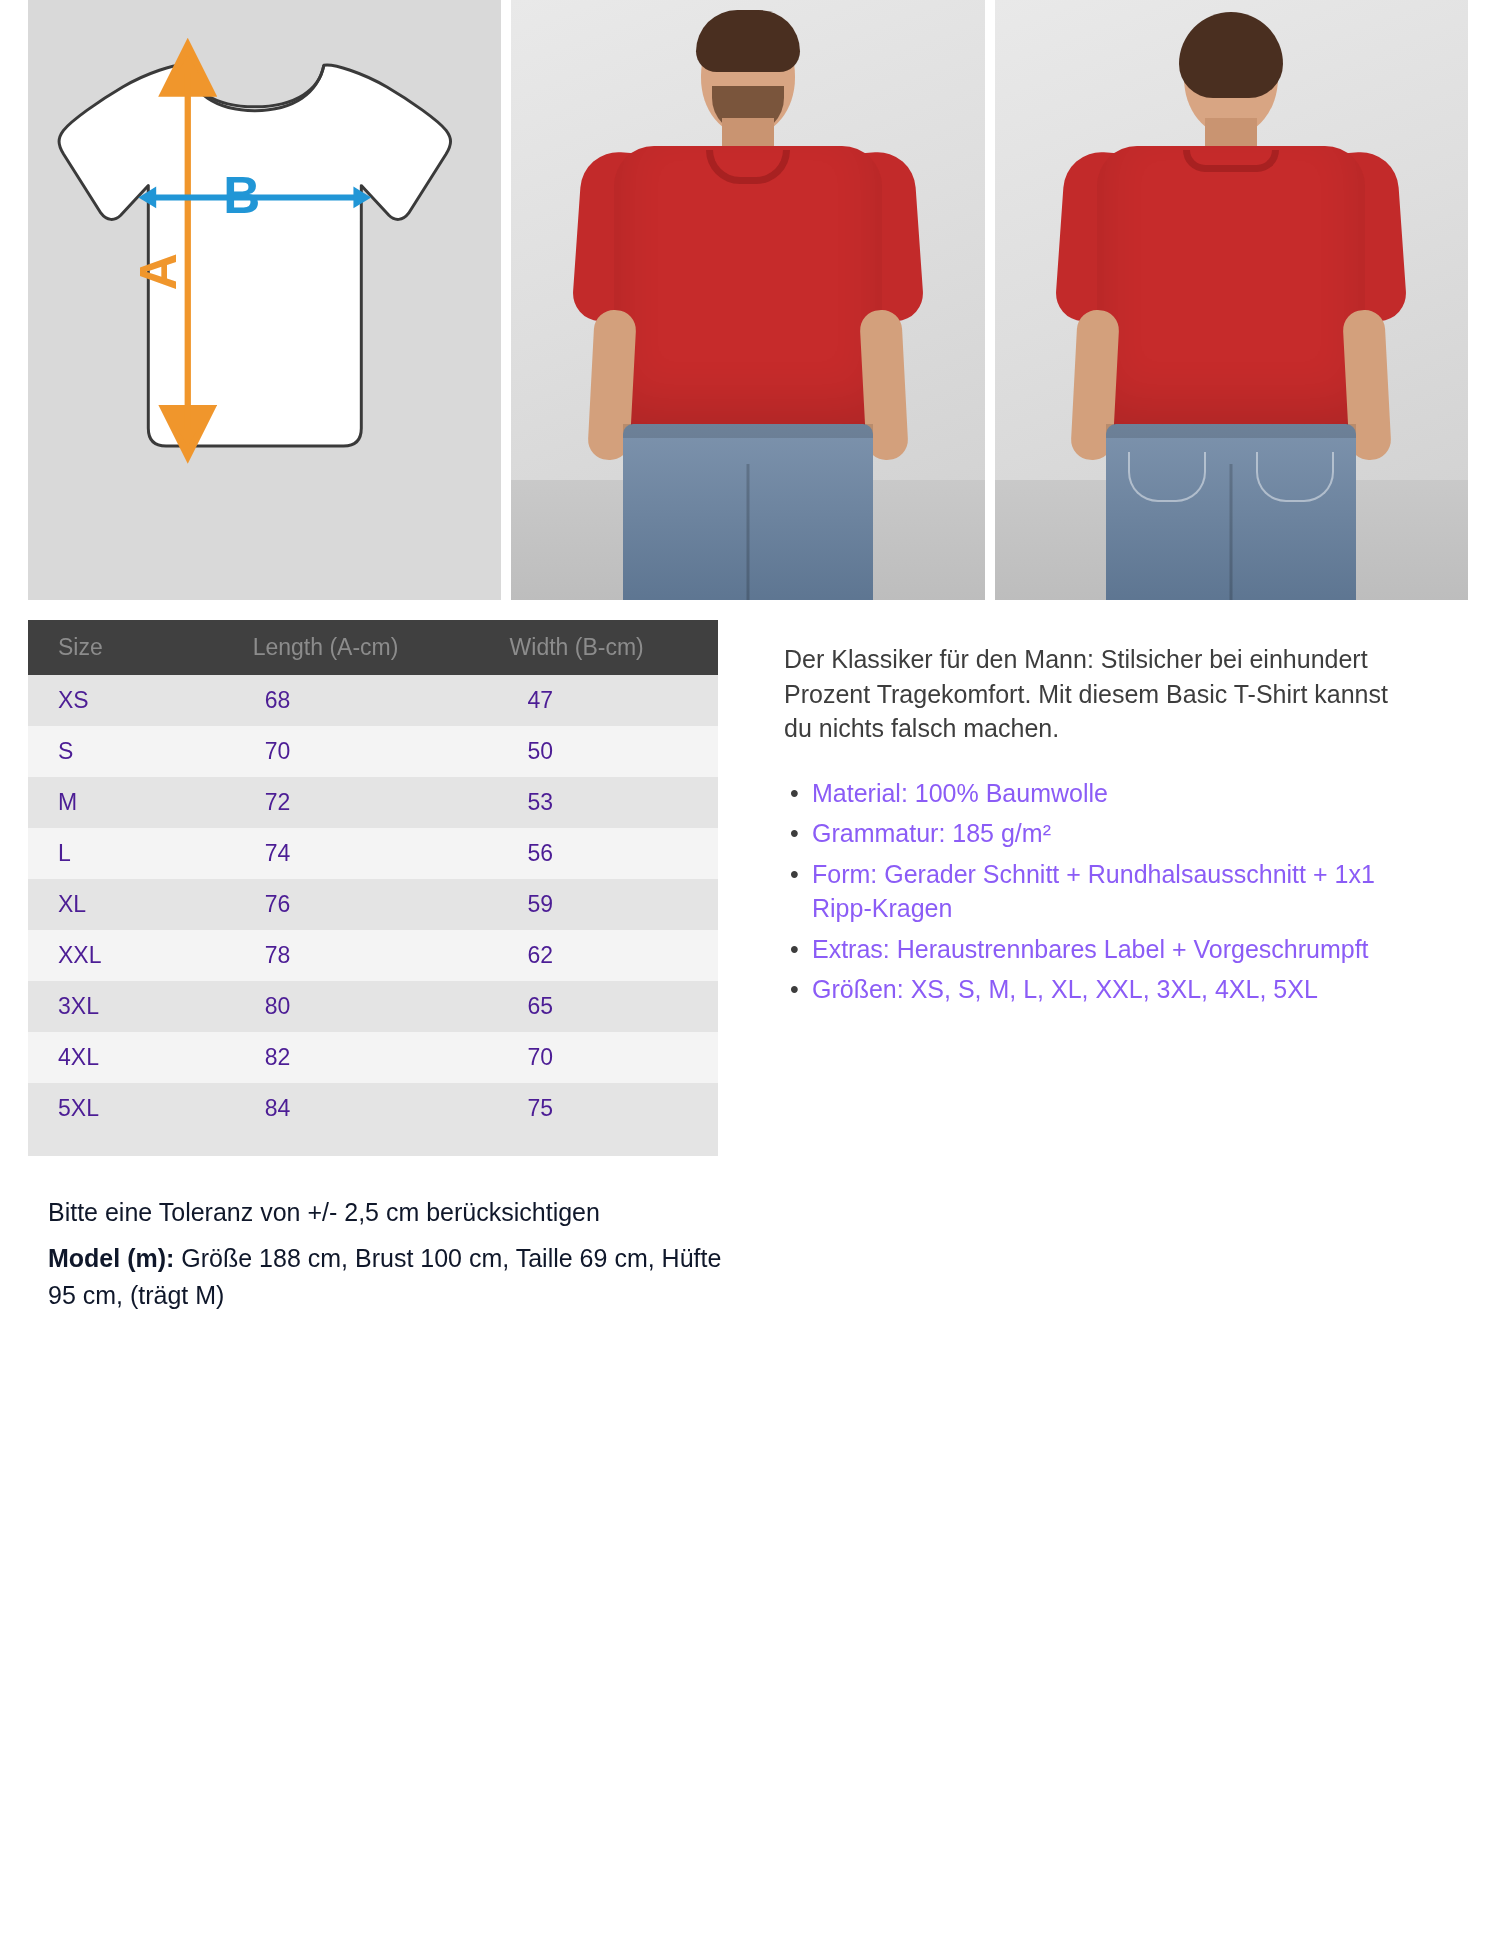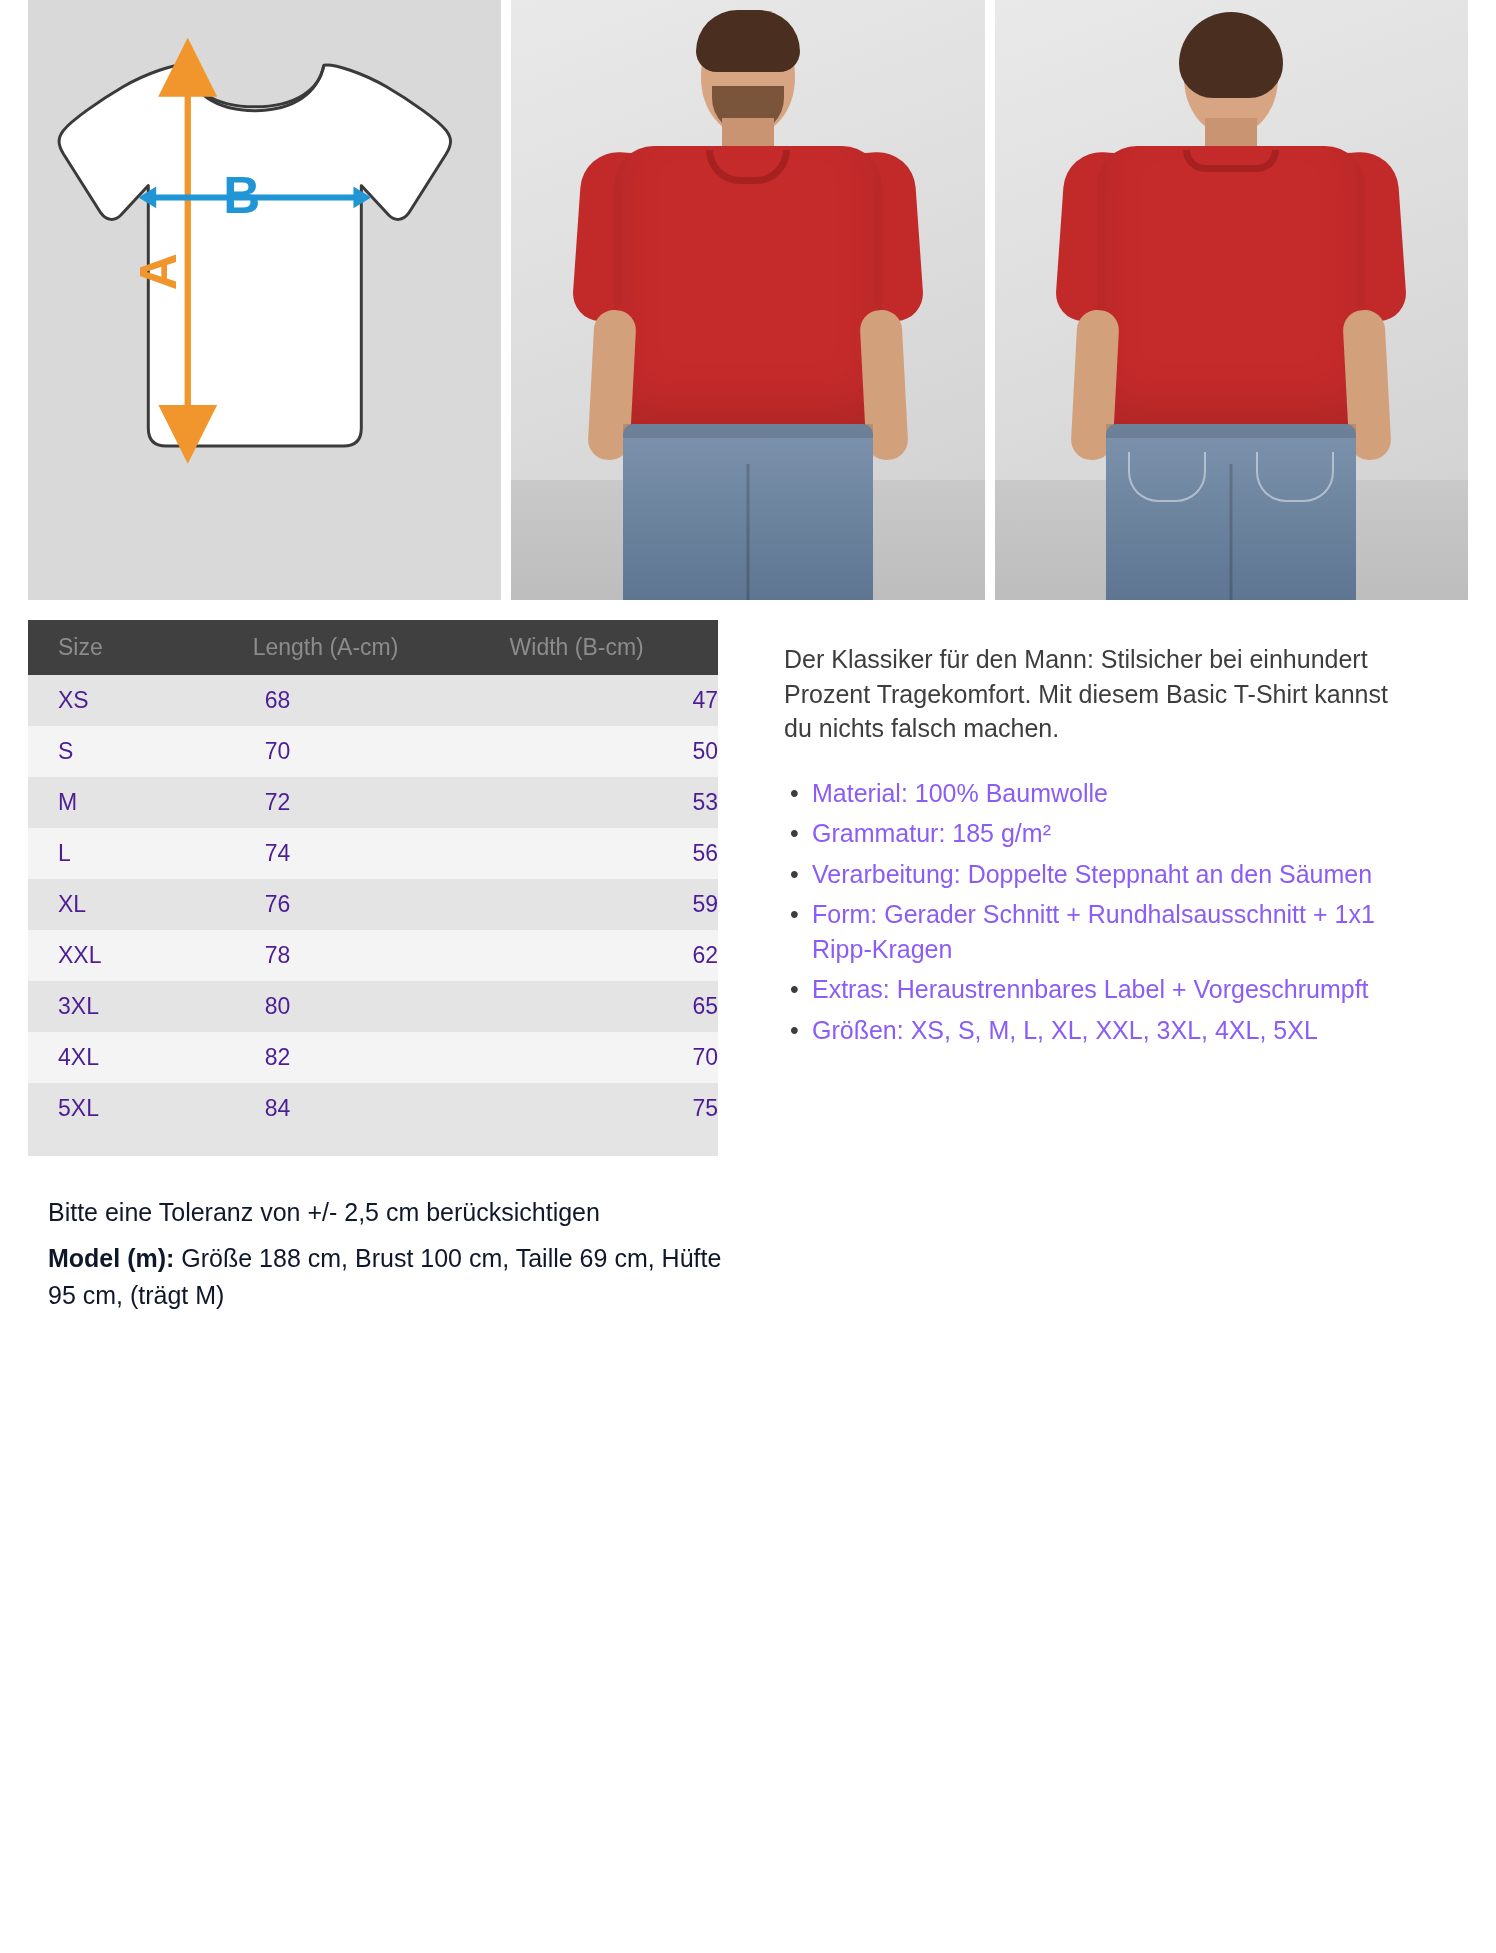--- a/index.html
+++ b/index.html
@@ -221,21 +221,21 @@
   table.size-table th.col-len  { width: 260px; }
   table.size-table th.col-wid  { width: 240px; }
   table.size-table td {
     padding: 12px 0 12px 30px;
     font-size: 23px;
     color: #4c1d95;
   }
   table.size-table tbody tr:nth-child(odd)  { background: #e4e4e4; }
   table.size-table tbody tr:nth-child(even) { background: #f4f4f4; }
   table.size-table td.len { padding-left: 42px; }
-  table.size-table td.wid { padding-left: 48px; text-align: right; }
+  table.size-table td.wid { padding-left: 48px; }
   .table-foot {
     height: 22px;
     background: #e4e4e4;
     width: 690px;
   }
 
   
   .desc {
     width: 660px;
     padding-top: 6px;
@@ -443,21 +443,20 @@
       </tbody>
     </table>
     <div class="table-foot"></div>
   </div>
 
   <div class="desc">
     <p class="intro">Der Klassiker für den Mann: Stilsicher bei einhundert Prozent Tragekomfort. Mit diesem Basic T-Shirt kannst du nichts falsch machen.</p>
     <ul>
       <li>Material: 100% Baumwolle</li>
       <li>Grammatur: 185 g/m²</li>
-      <li>Verarbeitung: Doppelte Steppnaht an den Säumen</li>
       <li>Form: Gerader Schnitt + Rundhalsausschnitt + 1x1 Ripp-Kragen</li>
       <li>Extras: Heraustrennbares Label + Vorgeschrumpft</li>
       <li>Größen: XS, S, M, L, XL, XXL, 3XL, 4XL, 5XL</li>
     </ul>
   </div>
 </div>
 
 <div class="notes">
   <p>Bitte eine Toleranz von +/- 2,5 cm berücksichtigen</p>
   <p><span class="model-label">Model (m):</span><span> Größe 188 cm, Brust 100 cm, Taille 69 cm, Hüfte 95 cm, (trägt M)</span></p>

